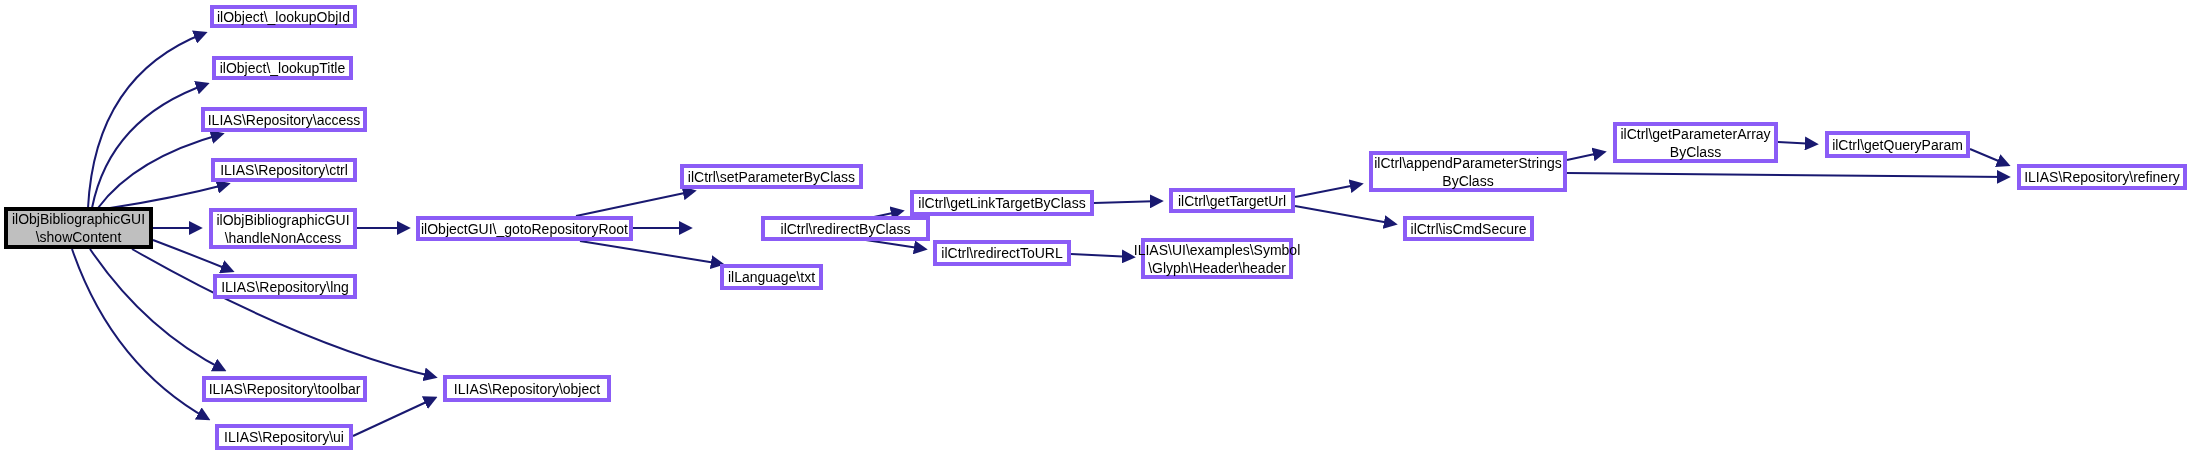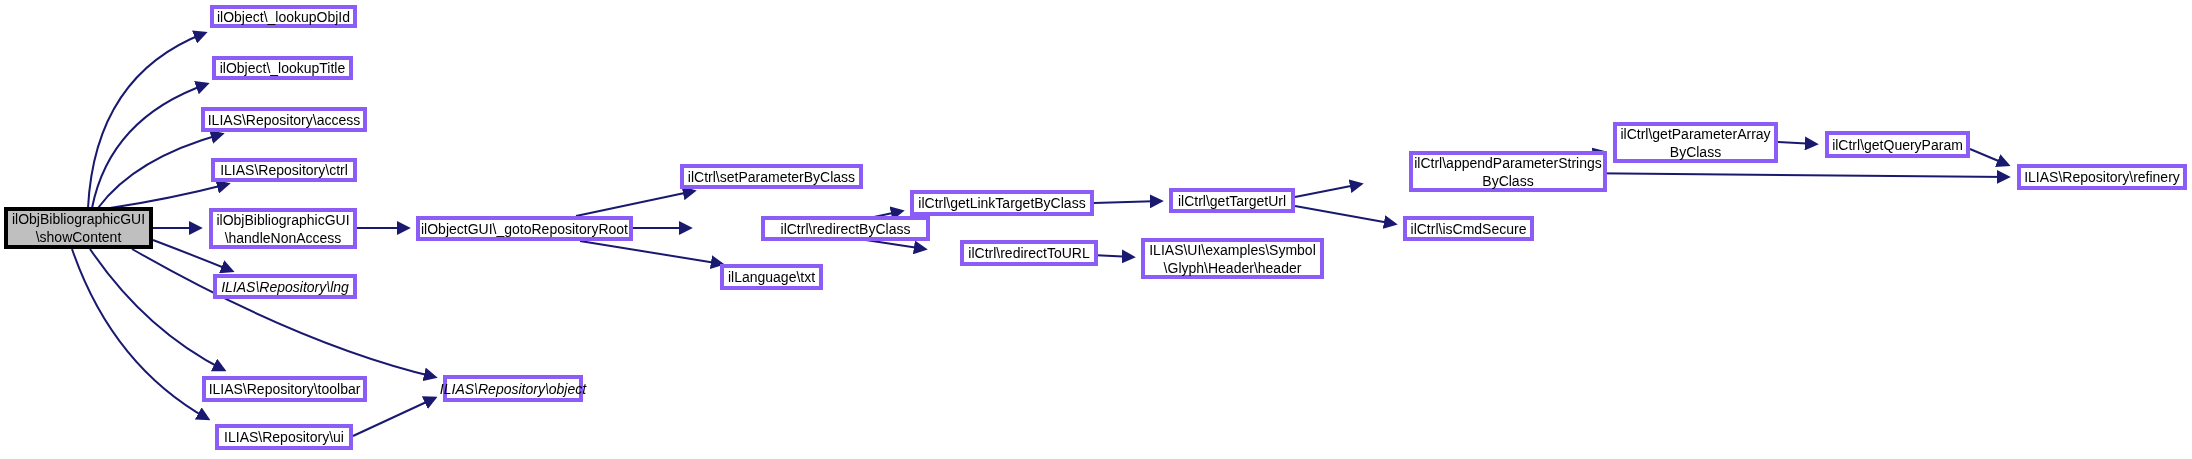--- a/index.html
+++ b/index.html
@@ -85,33 +85,33 @@
       <path d="M 1970 149 L 2008 165" class="edge" marker-end="url(#arrowhead)"></path>
     </svg>
 <div class="node main" style="left: 4px; top: 207px; width: 149px; height: 42px;">ilObjBibliographicGUI
 \showContent</div>
     <div class="node" style="left: 210px; top: 5px; width: 147px; height: 23px;">ilObject\_lookupObjId</div>
     <div class="node" style="left: 212px; top: 56px; width: 141px; height: 24px;">ilObject\_lookupTitle</div>
     <div class="node" style="left: 201px; top: 107px; width: 166px; height: 25px;">ILIAS\Repository\access</div>
     <div class="node" style="left: 211px; top: 158px; width: 146px; height: 24px;">ILIAS\Repository\ctrl</div>
     <div class="node" style="left: 209px; top: 208px; width: 148px; height: 41px;">ilObjBibliographicGUI
 \handleNonAccess</div>
-    <div class="node" style="left: 213px; top: 274px; width: 144px; height: 25px; font-style: italic;">ILIAS\Repository\lng</div>
+    <div class="node" style="left: 213px; top: 274px; width: 144px; height: 25px;">ILIAS\Repository\lng</div>
     <div class="node" style="left: 202px; top: 376px; width: 165px; height: 26px;">ILIAS\Repository\toolbar</div>
     <div class="node" style="left: 215px; top: 424px; width: 138px; height: 26px;">ILIAS\Repository\ui</div>
-    <div class="node" style="left: 443px; top: 375px; width: 140px; height: 27px; font-style: italic;">ILIAS\Repository\object</div>
+    <div class="node" style="left: 443px; top: 375px; width: 168px; height: 27px;">ILIAS\Repository\object</div>
     <div class="node" style="left: 416px; top: 216px; width: 217px; height: 25px;">ilObjectGUI\_gotoRepositoryRoot</div>
     <div class="node" style="left: 680px; top: 164px; width: 183px; height: 25px;">ilCtrl\setParameterByClass</div>
     <div class="node" style="left: 722px; top: 216px; width: 169px; height: 25px; margin-left: 39px;">ilCtrl\redirectByClass</div>
     <div class="node" style="left: 720px; top: 264px; width: 103px; height: 26px;">ilLanguage\txt</div>
     <div class="node" style="left: 910px; top: 190px; width: 184px; height: 26px; text-align: right;">ilCtrl\getLinkTargetByClass</div>
-    <div class="node" style="left: 933px; top: 240px; width: 138px; height: 26px; margin-left: 27px;">ilCtrl\redirectToURL</div>
+    <div class="node" style="left: 933px; top: 240px; width: 138px; height: 26px;">ilCtrl\redirectToURL</div>
     <div class="node" style="left: 1169px; top: 188px; width: 126px; height: 25px;">ilCtrl\getTargetUrl</div>
-    <div class="node" style="left: 1141px; top: 238px; width: 183px; height: 41px;">ILIAS\UI\examples\Symbol
+    <div class="node" style="left: 1141px; top: 238px; width: 152px; height: 41px;">ILIAS\UI\examples\Symbol
 \Glyph\Header\header</div>
-    <div class="node" style="left: 1369px; top: 151px; width: 198px; height: 41px; margin-left: 40px;">ilCtrl\appendParameterStrings
+    <div class="node" style="left: 1369px; top: 151px; width: 198px; height: 41px;">ilCtrl\appendParameterStrings
 ByClass</div>
     <div class="node" style="left: 1403px; top: 216px; width: 131px; height: 25px;">ilCtrl\isCmdSecure</div>
     <div class="node" style="left: 1613px; top: 122px; width: 165px; height: 41px;">ilCtrl\getParameterArray
 ByClass</div>
     <div class="node" style="left: 1825px; top: 131px; width: 145px; height: 27px;">ilCtrl\getQueryParam</div>
     <div class="node" style="left: 2017px; top: 164px; width: 170px; height: 26px;">ILIAS\Repository\refinery</div>
   </div>
 
 </body></html>

